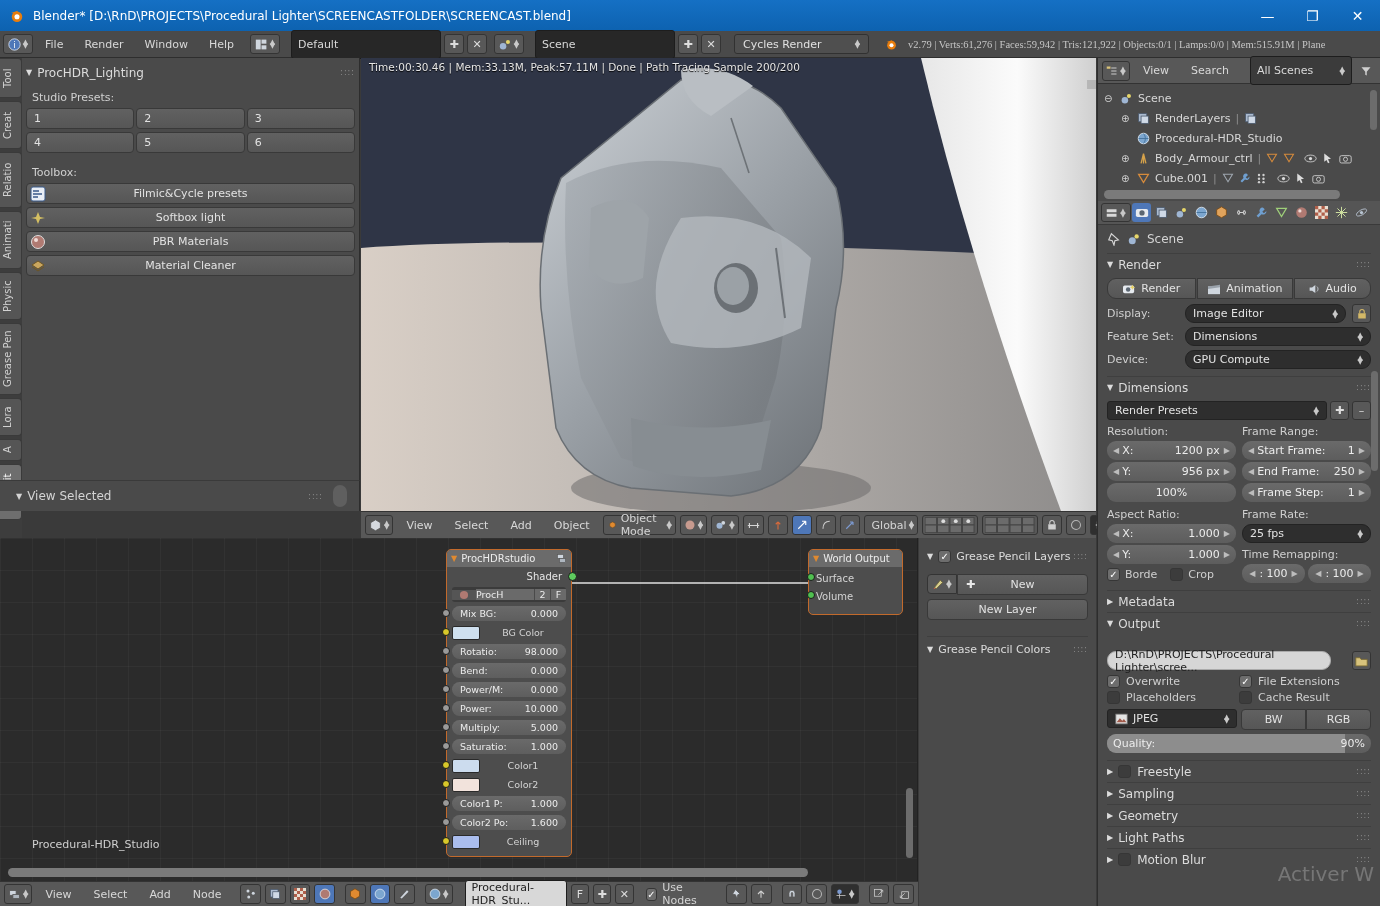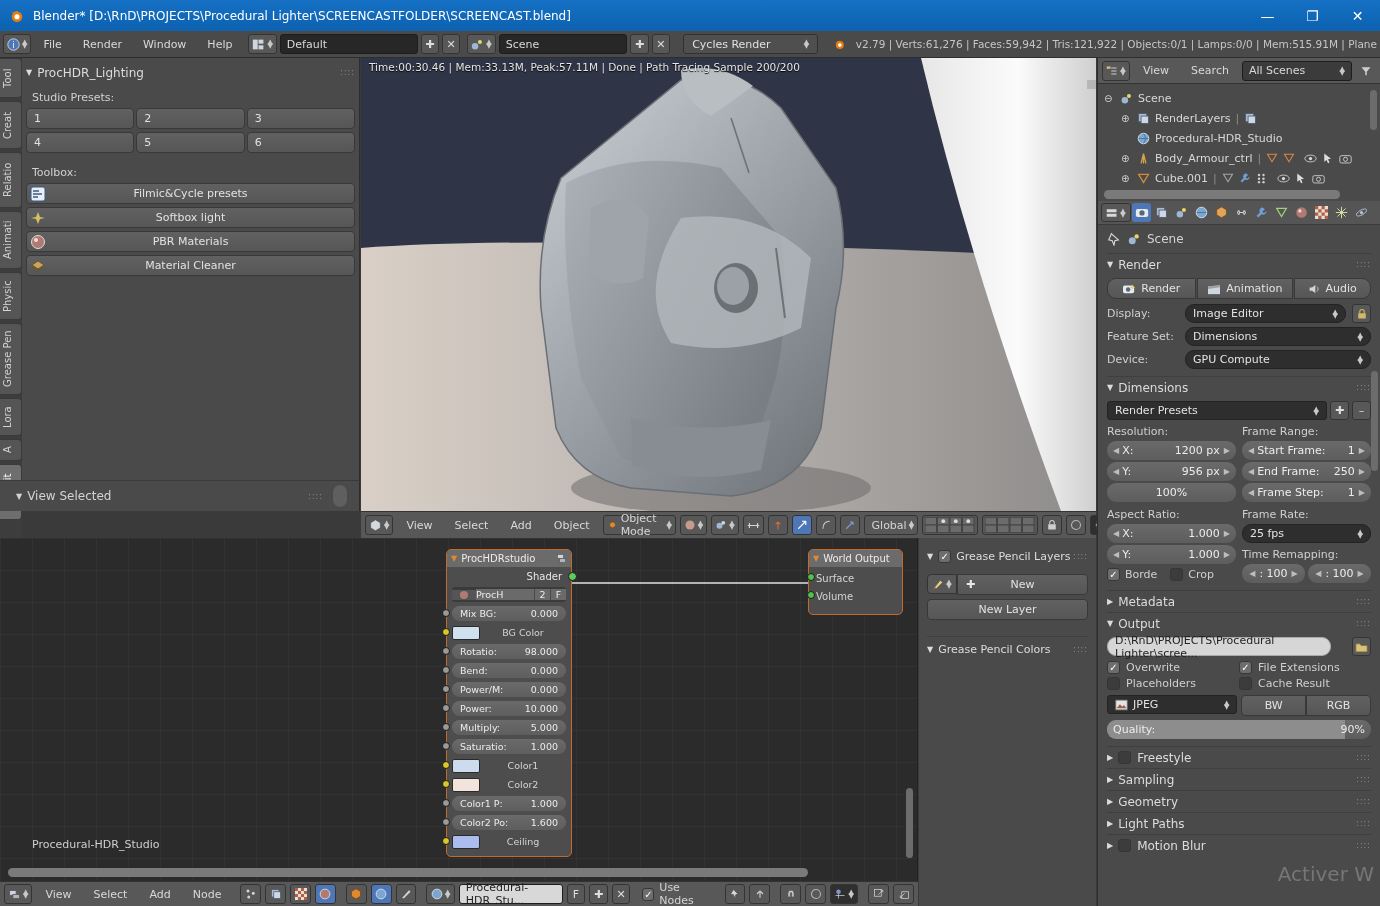--- a/index.html
+++ b/index.html
@@ -30,32 +30,32 @@
   }
   .menuitem{ padding:2px 9px; font-size:11px; color:#d8d8d8; border-radius:2px; }
 
   .iconbtn{
     height:20px; background:#585858; border:1px solid #343434; border-radius:3px;
     display:flex;align-items:center;justify-content:center; padding:0 3px; gap:2px;
   }
   .iconbtn.dark{ background:#2f2f2f; }
   .spin{ display:flex;flex-direction:column; line-height:4px; font-size:7px; color:#c9c9c9; }
   .dropfield{
-    height:20px; background:#272727; border:1px solid #1d1d1d; border-radius:3px;
-    display:flex;align-items:center; padding:0 6px; color:#d9d9d9; font-size:11px;
+    height:29px; background:#272727; border:1px solid #1d1d1d; border-radius:3px;
+    display:flex;align-items:center; padding:0 6px; color:#d9d9d9; font-size:11px;margin-left:8px;
   }
   .smallsq{
     width:20px;height:20px;background:#585858;border:1px solid #343434;border-radius:3px;
     display:flex;align-items:center;justify-content:center; font-size:11px; color:#ddd;
   }
   .enginesel{
     height:20px;background:#4f4f4f;border:1px solid #313131;border-radius:3px;
     display:flex;align-items:center;padding:0 8px;color:#e0e0e0;font-size:11px; min-width:135px;
   }
-  .statustext{ font-size:10.5px; color:#c6c6c6; white-space:nowrap; }
+  .statustext{ font-size:10.5px; color:#c6c6c6; white-space:nowrap;font-family:Liberation Serif, serif; }
   .hdrstrip{ background:#585858; border-bottom:1px solid #333; height:26px;
              display:flex;align-items:center;padding:0 4px;gap:4px; }
 
   
   .tools{ position:absolute; left:0; top:58px; width:360px; height:422px; background:#4a4a4a;
           border-right:1px solid #2d2d2d; }
   .vtabs{ position:absolute; left:0; top:0; width:22px; height:480px; background:#3d3d3d; }
   .vtab{ width:22px; background:#555; color:#d2d2d2; border:1px solid #3a3a3a;
          border-right:none; border-radius:4px 0 0 4px; margin-bottom:3px;
          writing-mode:vertical-rl; transform:rotate(180deg);
@@ -1178,21 +1178,21 @@
         <span class="tri">▶</span>
         <span>Metadata</span>
         <span class="dots">::::</span>
       </div>
 
       <div class="secthead">
         <span class="tri">▼</span>
         <span>Output</span>
         <span class="dots">::::</span>
       </div>
-      <div style="display:flex;gap:21px;margin-top:3px">
+      <div style="display:flex;gap:21px;margin-top:17px">
         <div class="pfield" style="flex:1;background:#d6d6d6;color:#222;border-color:#aaa">D:\RnD\PROJECTS\Procedural Lighter\scree...</div>
         <div class="smallsq" style="width:19px;height:19px">
           <svg width="13" height="12" viewBox="0 0 16 14">
               <path d="M1 3 h5 l1.5 2 H15 v8 H1 Z" fill="#d8c37c" stroke="#7a6a30"></path>
             </svg>
         </div>
       </div>
 
       <div style="display:flex;margin-top:5px">
         <div style="flex:1;display:flex;align-items:center;gap:6px">

